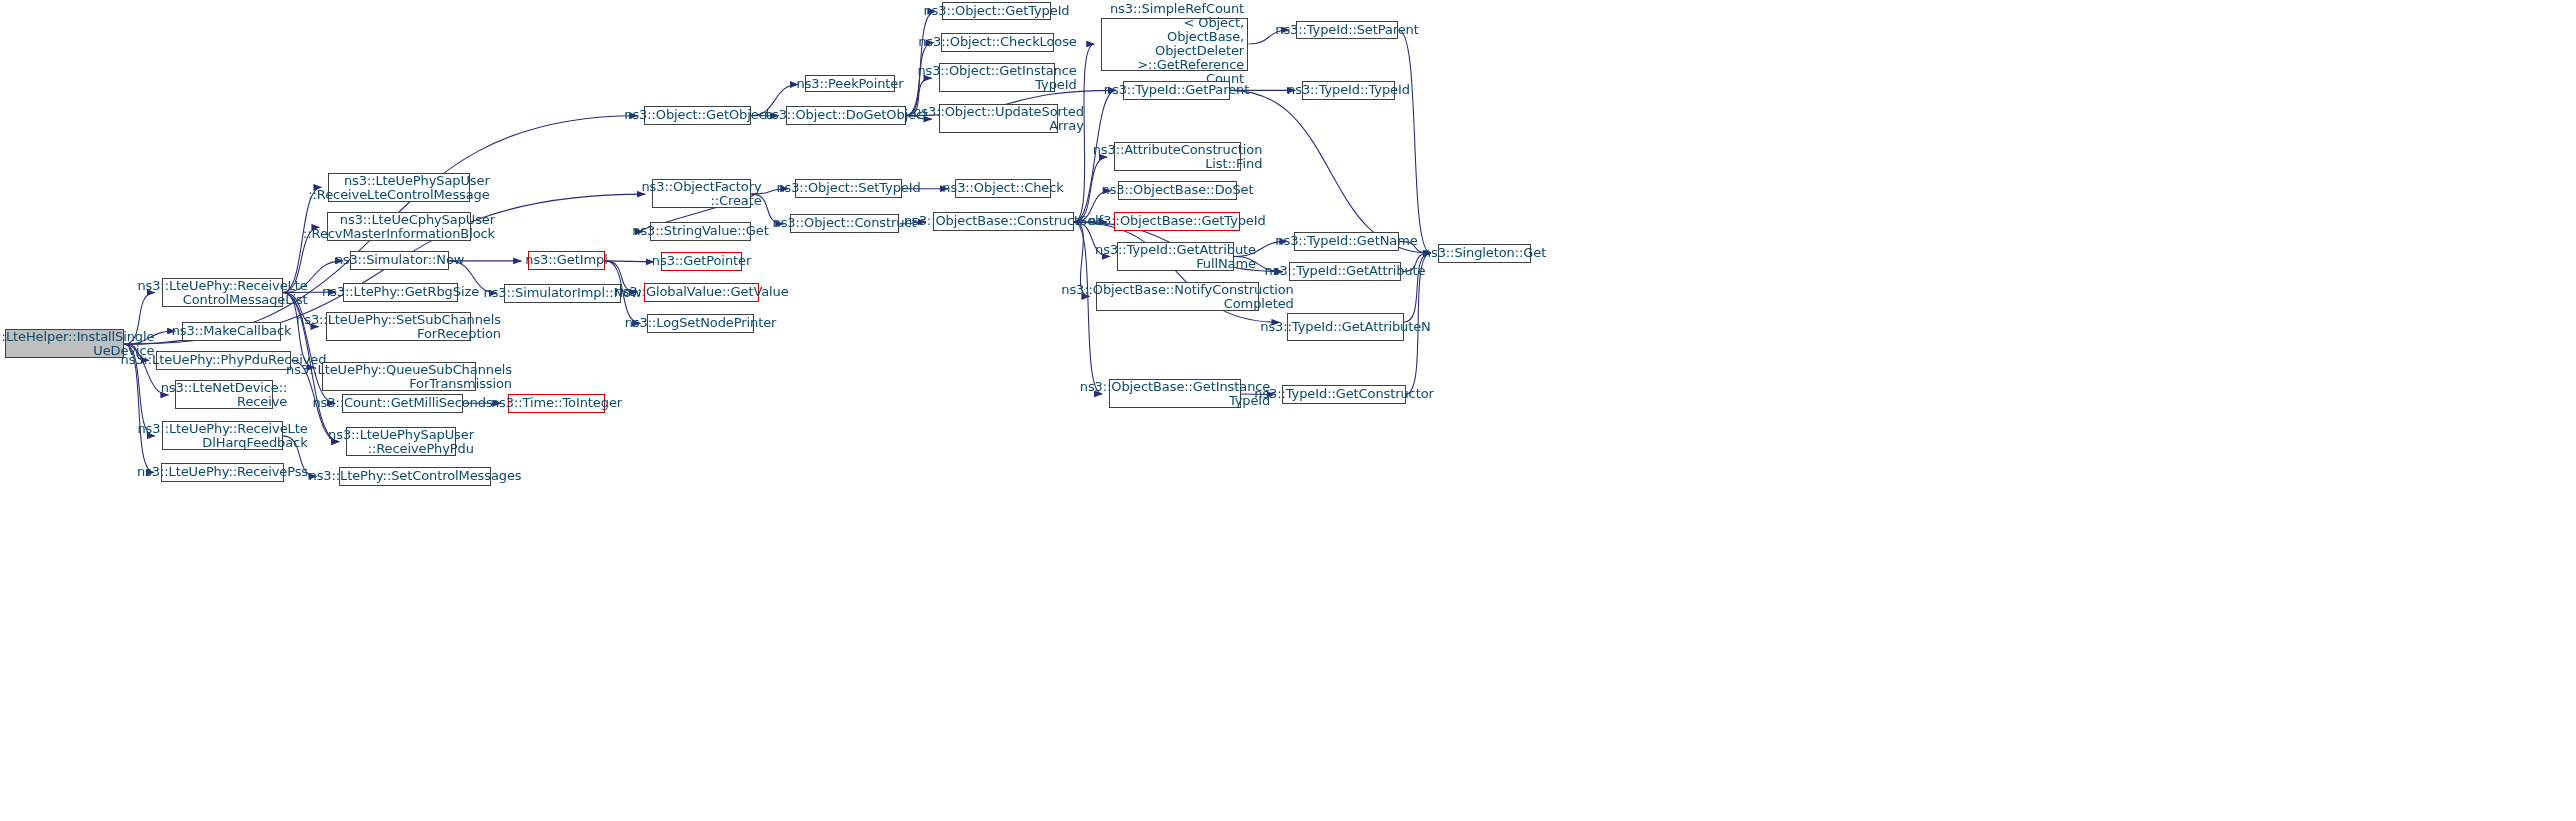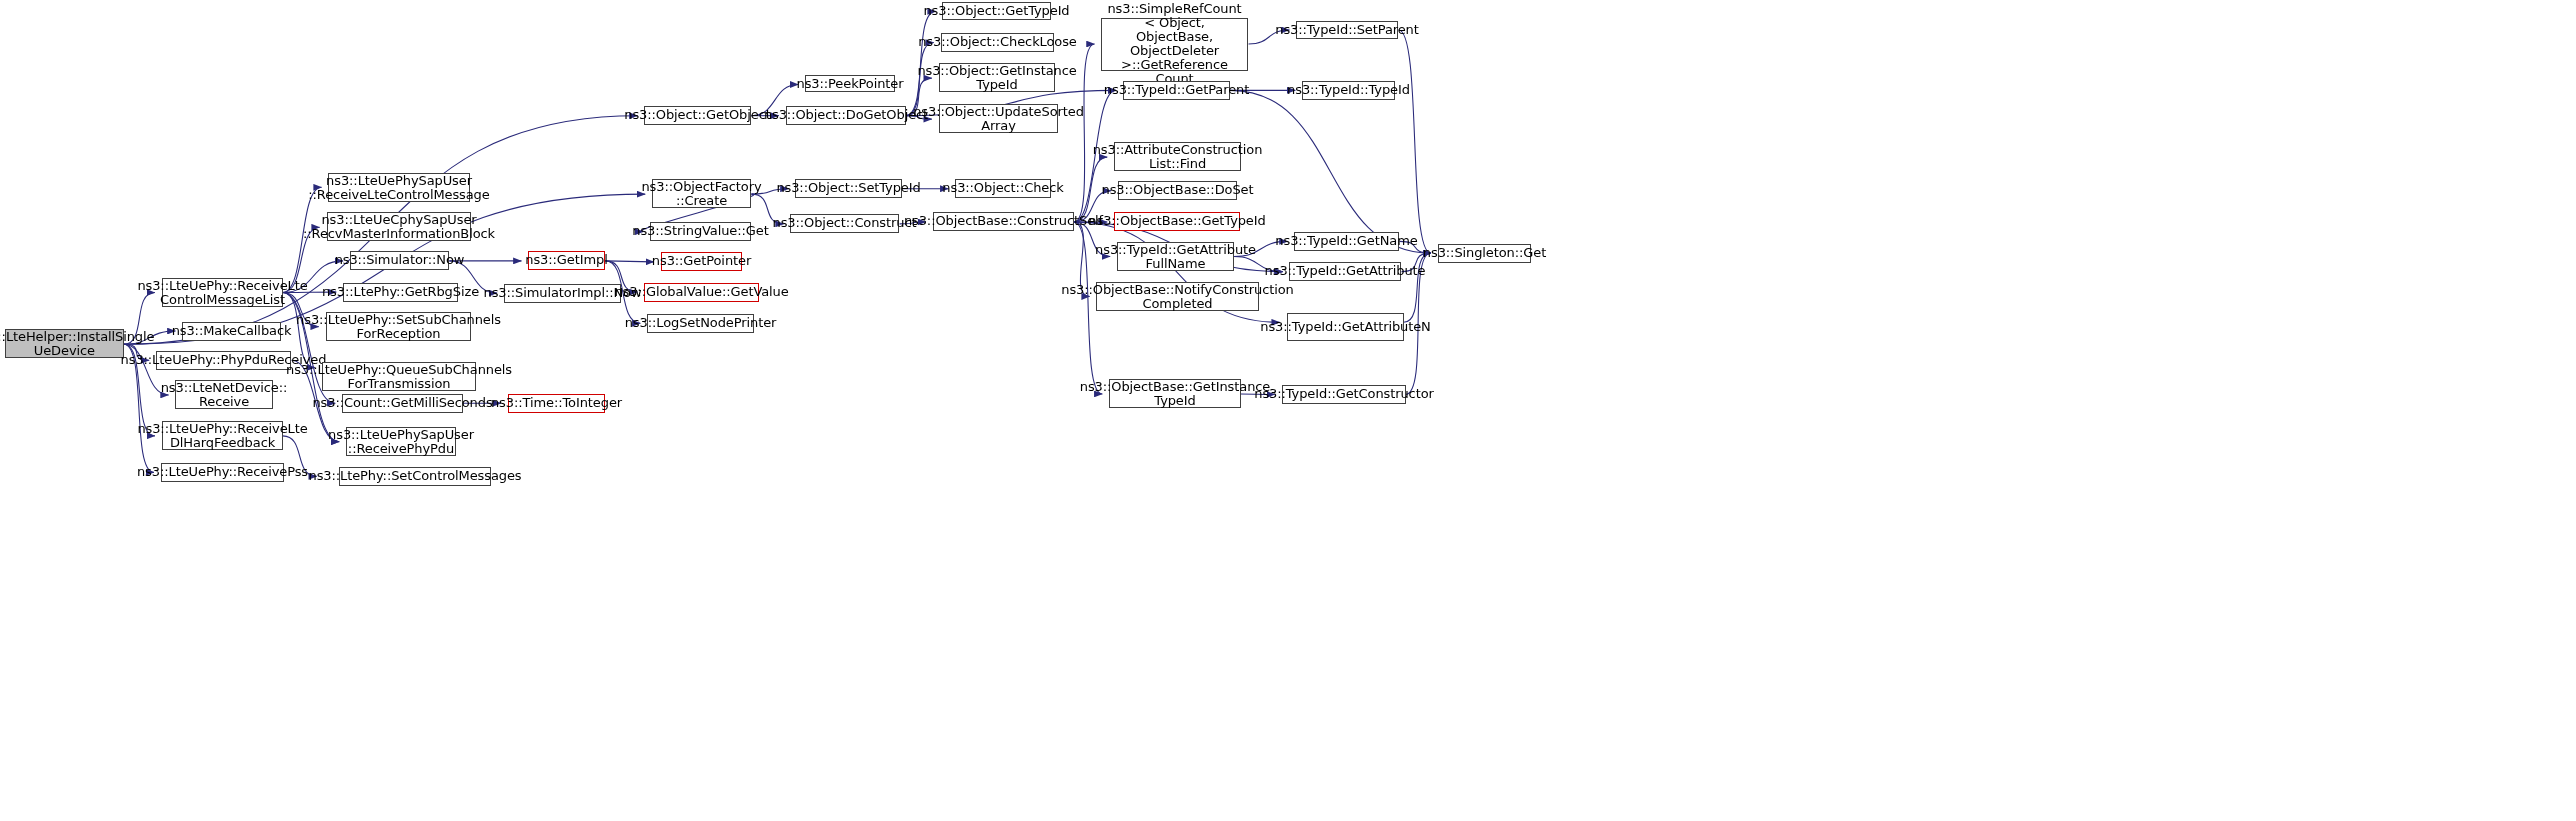--- a/index.html
+++ b/index.html
@@ -10,24 +10,24 @@
     font-family:"DejaVu Sans","Liberation Sans",sans-serif;
     overflow:hidden;
   }
   #edges{position:absolute;left:0;top:0;width:2576px;height:822px;pointer-events:none;}
   .node{
     position:absolute;
     box-sizing:border-box;
     display:flex;
     align-items:center;
     justify-content:center;
-    text-align:center;
+    text-align:right;
     background:#ffffff;
     border:1px solid #404040;
-    color:#000000;
+    color:#0c4a6e;
     font-size:13px;
     line-height:14px;
     letter-spacing:-0.1px;
     white-space:pre-line;
     padding:0 2.9px;
   }
   .node.root{background:#bfbfbf;border:1px solid #404040;}
   .node.redborder{border:1px solid #d00000;}
 </style>
 </head>

